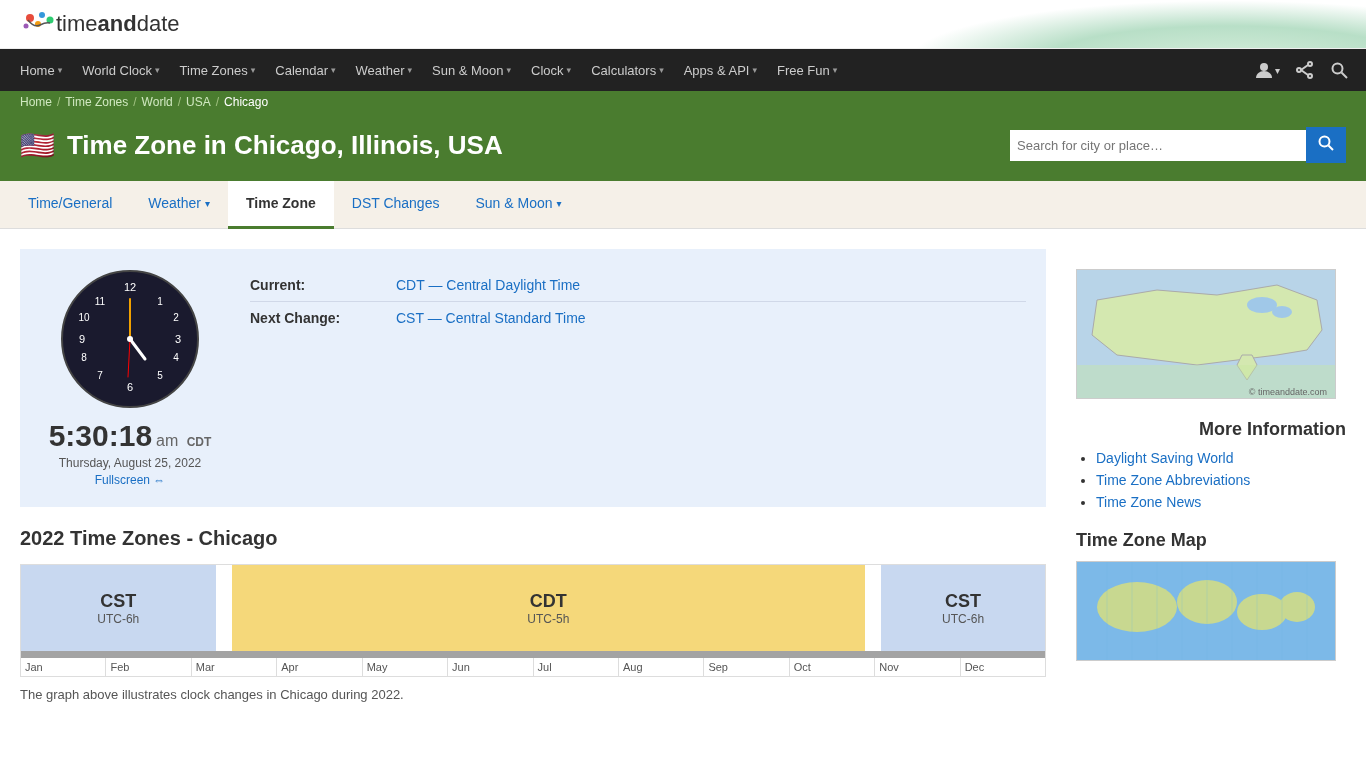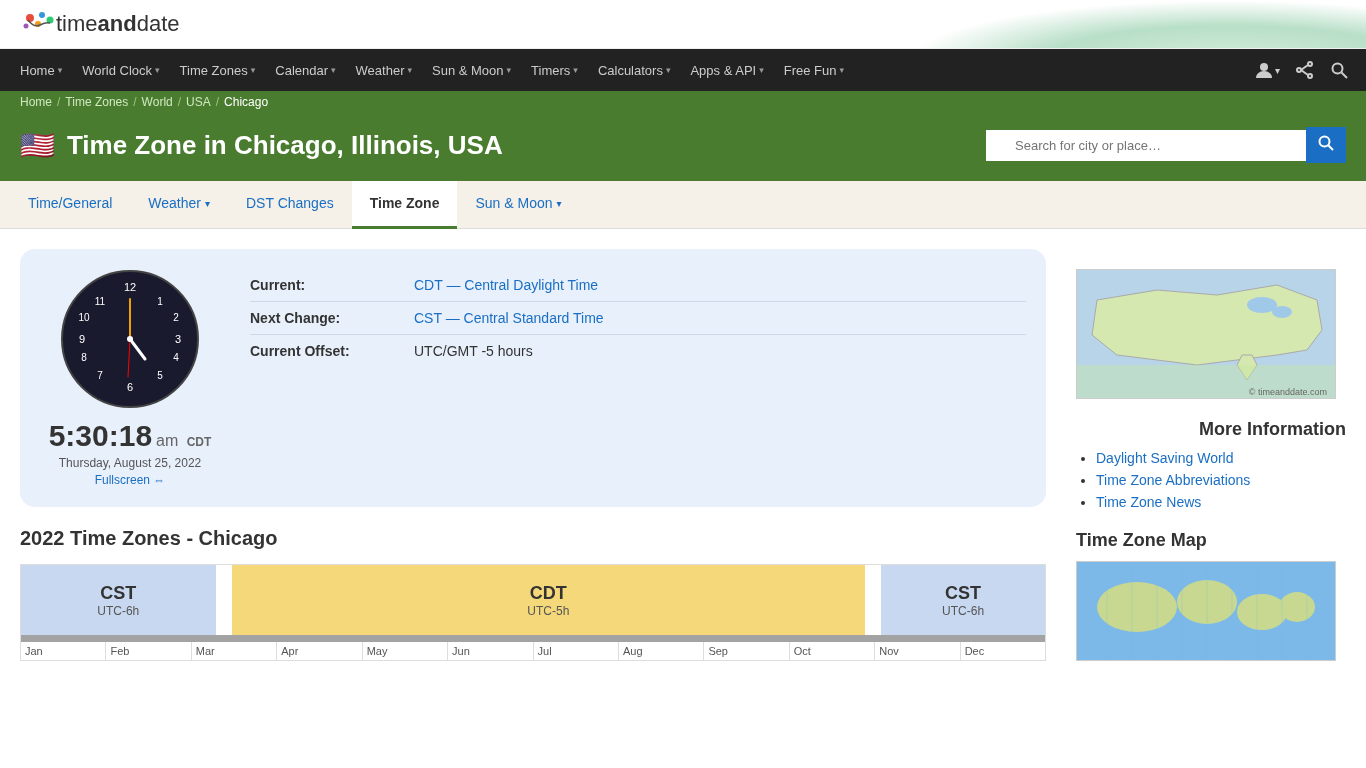--- a/index.html
+++ b/index.html
@@ -97,22 +97,22 @@
       font-size: 26px;
       font-weight: bold;
     }
     .flag-icon { font-size: 28px; }
     .search-box {
       display: flex;
       align-items: center;
       gap: 0;
     }
     .search-input {
-      width: 320px;
-      padding: 8px 29px;
+      width: 296px;
+      padding: 8px 7px;
       border: none;
       font-size: 13px;
       outline: none;
       color: #999;
     }
     .search-btn {
       background: #1a6fc4;
       color: #fff;
       border: none;
       padding: 8px 12px;
@@ -156,21 +156,21 @@
     }
     .left-col { flex: 1; min-width: 0; }
     .right-col { width: 300px; padding-left: 30px; margin-top: 20px; }
 
     
     .clock-section {
       display: flex;
       gap: 30px;
       background: #e8f0fb;
       padding: 20px;
-      border-radius: 15px;
+      border-radius: 0;
       margin-bottom: 20px;
     }
     .clock-wrap {
       display: flex;
       flex-direction: column;
       align-items: center;
       min-width: 180px;
     }
     .analog-clock {
       width: 140px;
@@ -188,39 +188,39 @@
     .clock-date { font-size: 12px; color: #555; margin-top: 3px; }
     .fullscreen-link { font-size: 12px; color: #1a6fc4; cursor: pointer; text-decoration: none; margin-top: 3px; }
 
     
     .info-table { flex: 1; }
     .info-row {
       display: flex;
       align-items: center;
       padding: 8px 0;
       border-bottom: 1px solid #d0d8e8;
-      gap: 24px;
+      gap: 6px;
     }
     .info-row:last-child { border-bottom: none; }
     .info-label { font-weight: bold; color: #333; min-width: 140px; font-size: 14px; }
     .info-value { color: #1a6fc4; font-size: 14px; cursor: pointer; }
     .info-value.plain { color: #333; cursor: default; }
 
     
     .timeline-section { margin-top: 10px; }
     .section-title { font-size: 20px; font-weight: bold; color: #333; margin-bottom: 14px; }
 
     .timezone-bar-container { 
       background: #fff;
       border: 1px solid #ddd;
       margin-bottom: 4px;
     }
     .tz-bars {
       display: flex;
-      height: 70px;
+      height: 86px;
       gap: 16px;
     }
     .tz-bar-cst-left {
       background: #c8d8f0;
       width: 19%;
       display: flex;
       flex-direction: column;
       align-items: center;
       justify-content: center;
     }
@@ -325,21 +325,21 @@
   </div>
   <div class="nav-item">
     <span>Weather</span>
     <span class="nav-arrow">▾</span>
   </div>
   <div class="nav-item">
     <span>Sun &amp; Moon</span>
     <span class="nav-arrow">▾</span>
   </div>
   <div class="nav-item">
-    <span>Timers</span>
+    <span>Clock</span>
     <span class="nav-arrow">▾</span>
   </div>
   <div class="nav-item">
     <span>Calculators</span>
     <span class="nav-arrow">▾</span>
   </div>
   <div class="nav-item">
     <span>Apps &amp; API</span>
     <span class="nav-arrow">▾</span>
   </div>
@@ -401,25 +401,25 @@
 </div>
 
 <div class="sub-tabs">
   <div class="sub-tab">
     <span>Time/General</span>
   </div>
   <div class="sub-tab">
     <span>Weather</span>
     <span style="font-size:10px;">▾</span>
   </div>
+  <div class="sub-tab active">
+    <span>Time Zone</span>
+  </div>
   <div class="sub-tab">
     <span>DST Changes</span>
-  </div>
-  <div class="sub-tab active">
-    <span>Time Zone</span>
   </div>
   <div class="sub-tab">
     <span>Sun &amp; Moon</span>
     <span style="font-size:10px;">▾</span>
   </div>
 </div>
 
 <div class="main-content">
   <div class="left-col">
 
@@ -465,24 +465,20 @@
       </div>
 
       <div class="info-table">
         <div class="info-row">
           <span class="info-label">Current:</span>
           <span class="info-value">CDT — Central Daylight Time</span>
         </div>
         <div class="info-row">
           <span class="info-label">Next Change:</span>
           <span class="info-value">CST — Central Standard Time</span>
-        </div>
-        <div class="info-row">
-          <span class="info-label">Current Offset:</span>
-          <span class="info-value plain">UTC/GMT -5 hours</span>
         </div>
       </div>
     </div>
 
     <div class="timeline-section">
       <div class="section-title">2022 Time Zones - Chicago</div>
       <div class="timezone-bar-container">
         <div class="tz-bars">
           <div class="tz-bar-cst-left">
             <div class="tz-bar-label">CST</div>
@@ -505,20 +501,21 @@
           <div class="month-label">May</div>
           <div class="month-label">Jun</div>
           <div class="month-label">Jul</div>
           <div class="month-label">Aug</div>
           <div class="month-label">Sep</div>
           <div class="month-label">Oct</div>
           <div class="month-label">Nov</div>
           <div class="month-label">Dec</div>
         </div>
       </div>
+      <p class="graph-desc">The graph above illustrates clock changes in Chicago during 2022.</p>
     </div>
 
   </div>
 
   <div class="right-col">
 
     <div class="map-section">
       <div class="map-img">
         <svg width="260" height="130" viewBox="0 0 260 130">
 

